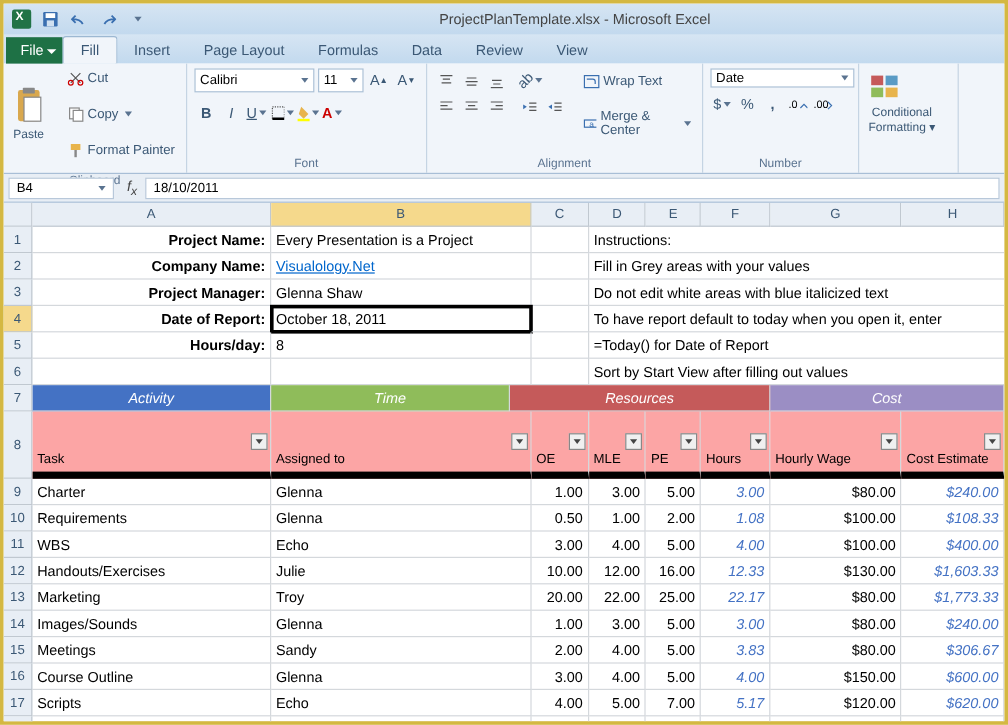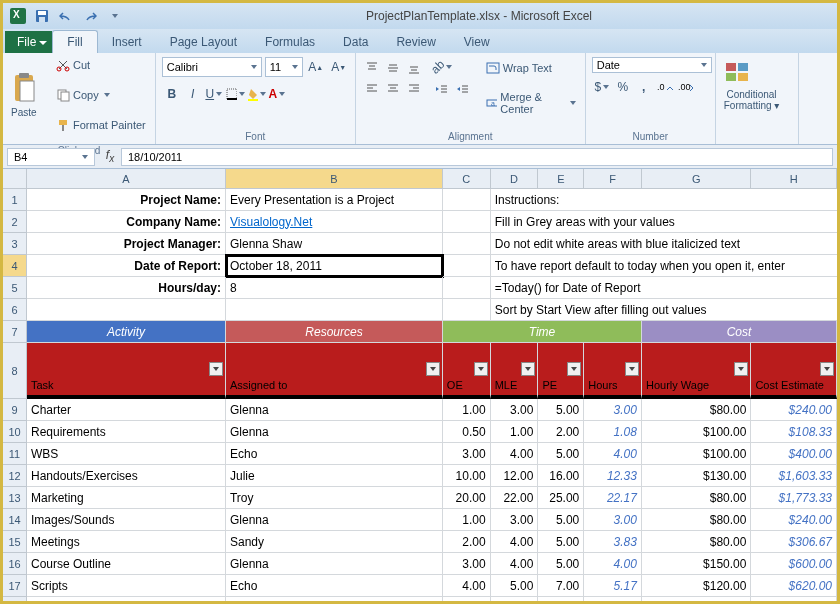--- a/index.html
+++ b/index.html
@@ -55,21 +55,21 @@
 .cell { border-right: 1px solid #d4d8dc; border-bottom: 1px solid #d4d8dc; padding: 2px 4px; font-size: 12px; color: #000; overflow: hidden; white-space: nowrap; display: flex; align-items: center; }
 .cell.right { justify-content: flex-end; }
 .cell.bold { font-weight: bold; }
 .cell.link { color: #0066cc; text-decoration: underline; }
 .cell.italic-blue { color: #4472c4; font-style: italic; }
 .selected-cell { outline: 3px solid #000; outline-offset: -2px; }
 .section-activity { background: #4472c4; color: #fff; text-align: center; justify-content: center; font-style: italic; }
 .section-resources { background: #c55a5a; color: #fff; text-align: center; justify-content: center; font-style: italic; }
 .section-time { background: #8fbc5a; color: #fff; text-align: center; justify-content: center; font-style: italic; }
 .section-cost { background: #9b8ec4; color: #fff; text-align: center; justify-content: center; font-style: italic; }
-.hdr-row .cell { background: #b91c1c; border-bottom: 4px solid #000000; font-size: 11px; position: relative; text-align: right; }
+.hdr-row .cell { background: #fca5a5; border-bottom: 6px solid #000000; font-size: 11px; position: relative; text-align: right; }
 .filter-icon { position: absolute; right: 2px; top: 50%; transform: translateY(-50%); width: 14px; height: 14px; border: 1px solid #888; background: #f0f0f0; display: flex; align-items: center; justify-content: center; }
 .filter-icon::after { content: ""; border-left: 3px solid transparent; border-right: 3px solid transparent; border-top: 4px solid #444; }
 
 
 svg { display: block; }
 .paste-icon { width: 28px; height: 32px; }
 .align-set { display: grid; grid-template-columns: repeat(3, 20px); grid-template-rows: repeat(2, 20px); gap: 1px; }
 </style>
 </head>
 <body>
@@ -414,22 +414,22 @@
           <div class="cell" style="width: 348px; height: 100%; border-right: none;">=Today() for Date of Report</div>
         </div>
         <div class="row" style="height: 22px;">
           <div class="cell right bold" style="width: 200px; height: 100%;"></div>
           <div class="cell" style="width: 218px; height: 100%;"></div>
           <div class="cell" style="width: 48px; height: 100%;"></div>
           <div class="cell" style="width: 348px; height: 100%; border-right: none;">Sort by Start View after filling out values</div>
         </div>
         <div class="row" style="height: 22px;">
           <div class="cell section-activity" style="width: 200px; height: 100%;">Activity</div>
+          <div class="cell section-time" style="width: 200px; height: 100%;">Time</div>
           <div class="cell section-resources" style="width: 218px; height: 100%;">Resources</div>
-          <div class="cell section-time" style="width: 200px; height: 100%;">Time</div>
           <div class="cell section-cost" style="width: 196px; height: 100%;">Cost</div>
         </div>
         <div class="row hdr-row" style="height: 56px;">
           <div class="cell" style="width: 200px; height: 100%; align-items: flex-end; padding-bottom: 4px;">Task<div class="filter-icon"></div></div>
           <div class="cell" style="width: 218px; height: 100%; align-items: flex-end; padding-bottom: 4px;">Assigned to<div class="filter-icon"></div></div>
           <div class="cell" style="width: 48px; height: 100%; align-items: flex-end; padding-bottom: 4px;">OE<div class="filter-icon"></div></div>
           <div class="cell" style="width: 48px; height: 100%; align-items: flex-end; padding-bottom: 4px;">MLE<div class="filter-icon"></div></div>
           <div class="cell" style="width: 46px; height: 100%; align-items: flex-end; padding-bottom: 4px;">PE<div class="filter-icon"></div></div>
           <div class="cell" style="width: 58px; height: 100%; align-items: flex-end; padding-bottom: 4px;">Hours<div class="filter-icon"></div></div>
           <div class="cell" style="width: 110px; height: 100%; align-items: flex-end; padding-bottom: 4px;">Hourly Wage<div class="filter-icon"></div></div>

